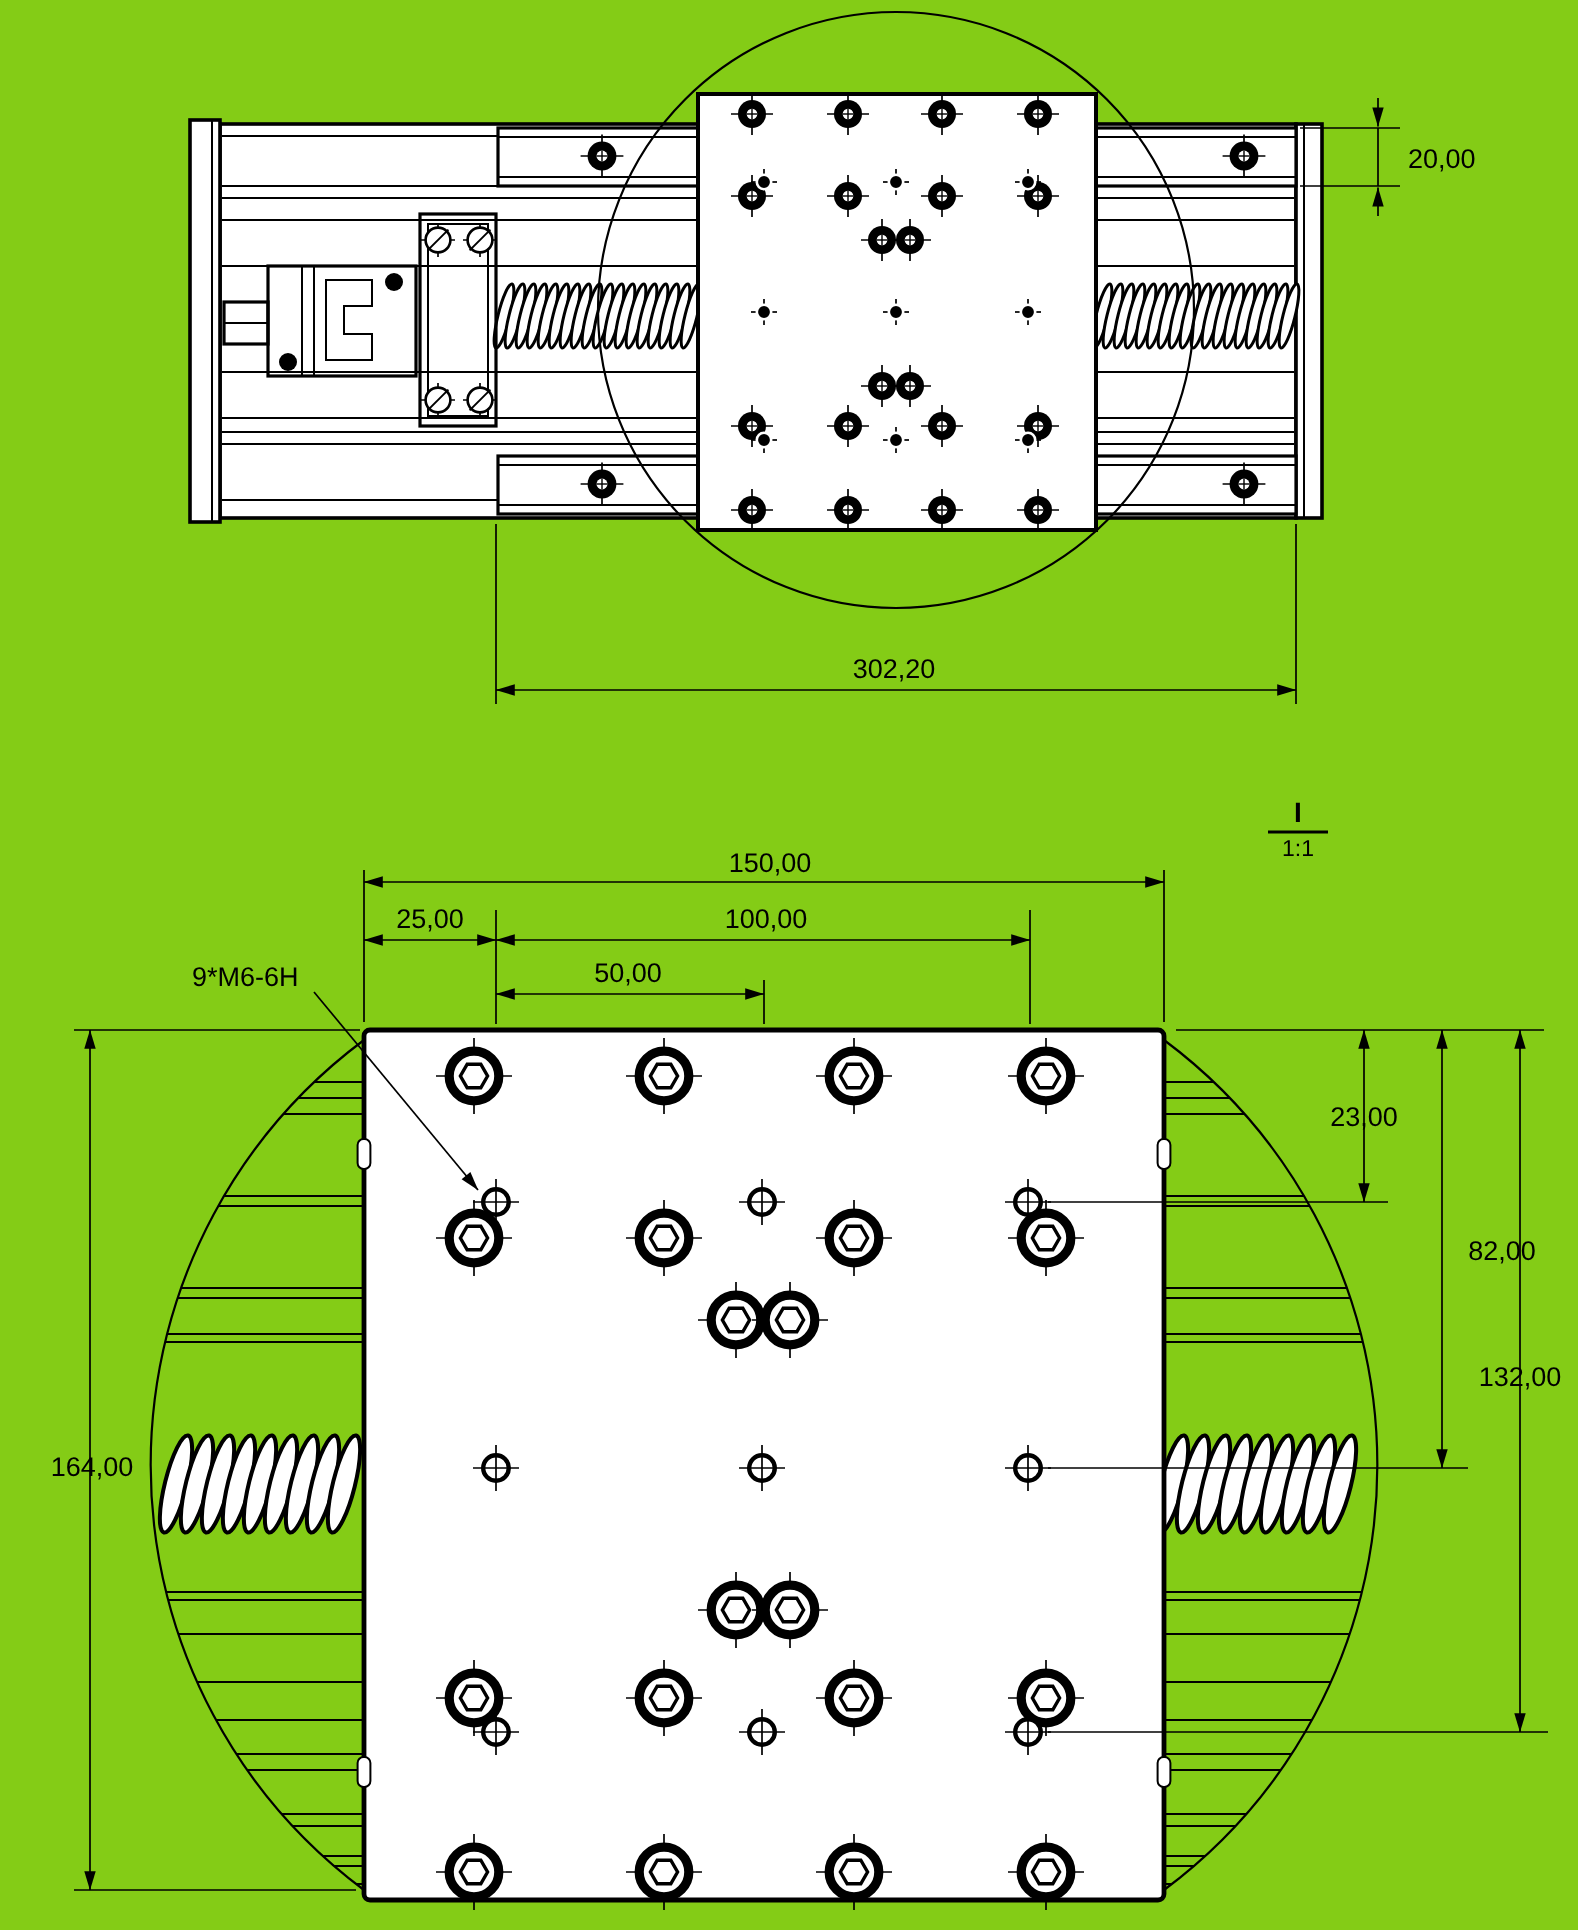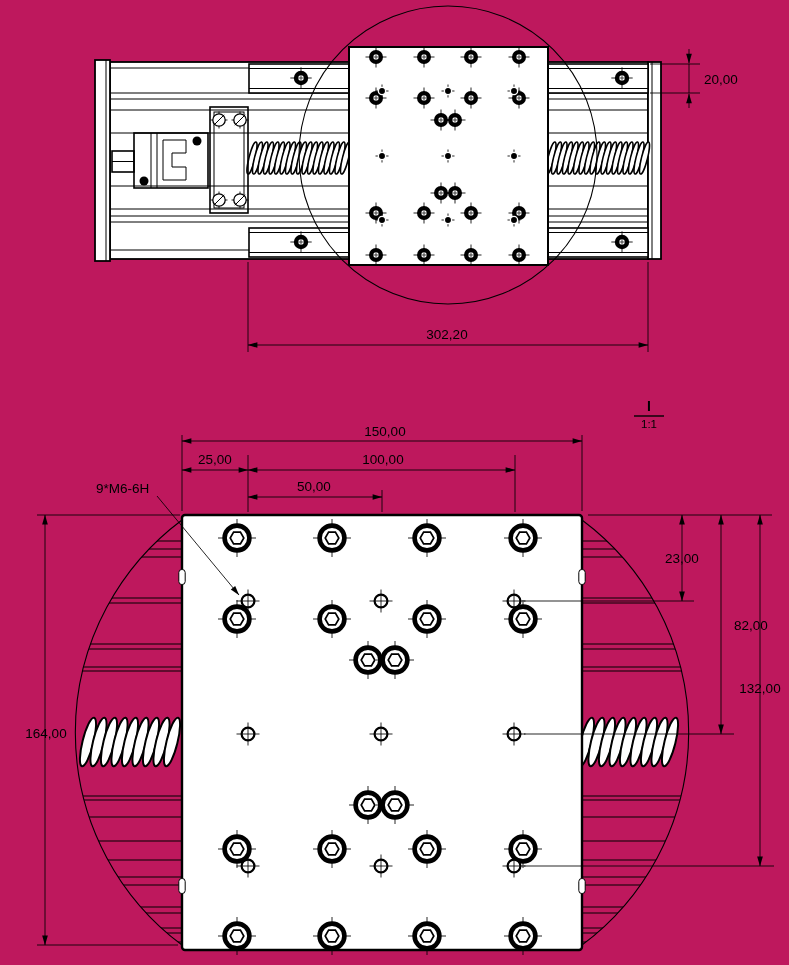--- a/index.html
+++ b/index.html
@@ -1,16 +1,16 @@
 <!DOCTYPE html>
 <html><head>
 <meta charset="utf-8">
 <style>
   html,body{margin:0;padding:0;background:#ffffff;}
-  .canvas{position:relative;width:789px;height:965px;background:#be185d;overflow:hidden;
+  .canvas{position:relative;width:789px;height:965px;background:#84cc16;overflow:hidden;
           font-family:"Liberation Sans",sans-serif;}
   svg{position:absolute;left:0;top:0;}
   .ln{stroke:#000;stroke-width:1;fill:none;}
   .ln2{stroke:#000;stroke-width:1.6;fill:none;}
   .bodyrect{fill:#fff;stroke:#000;stroke-width:1.8;}
   .rail{fill:#fff;stroke:#000;stroke-width:1.6;}
   .plate-tv{fill:#fff;stroke:#000;stroke-width:2;}
   .plate-dv{fill:#fff;stroke:#000;stroke-width:2.4;}
   .ext{stroke:#000;stroke-width:0.85;fill:none;}
   .dim{stroke:#000;stroke-width:0.85;fill:none;}

